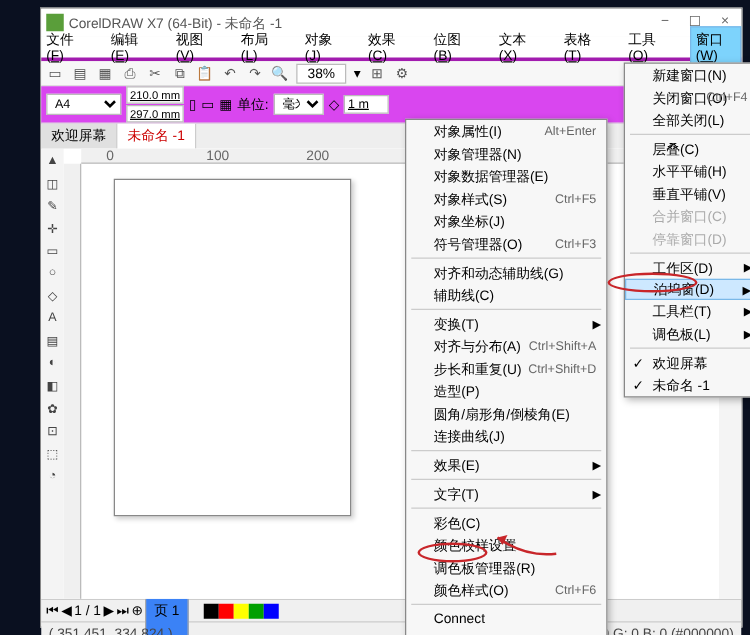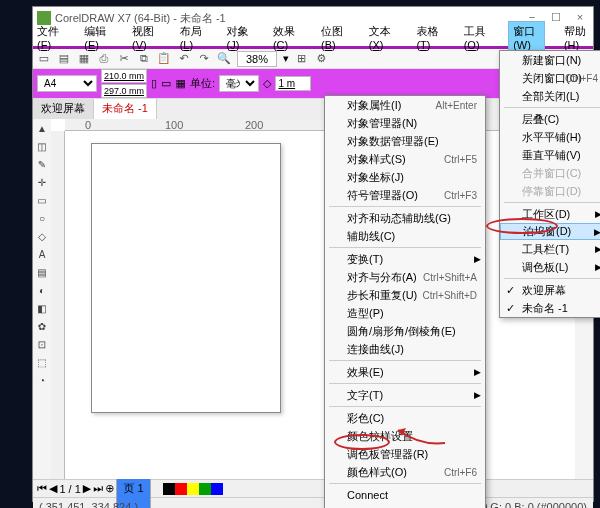--- a/index.html
+++ b/index.html
@@ -70,21 +70,20 @@
       <div class="mi">编辑(<u>E</u>)</div>
       <div class="mi">视图(<u>V</u>)</div>
       <div class="mi">布局(<u>L</u>)</div>
       <div class="mi">对象(<u>J</u>)</div>
       <div class="mi">效果(<u>C</u>)</div>
       <div class="mi">位图(<u>B</u>)</div>
       <div class="mi">文本(<u>X</u>)</div>
       <div class="mi">表格(<u>T</u>)</div>
       <div class="mi">工具(<u>O</u>)</div>
       <div class="mi hl">窗口(<u>W</u>)</div>
-      <div class="mi">帮助(<u>H</u>)</div>
     </div>
 
   <div class="toolbar1">
     <span class="tb">▭</span>
     <span class="tb">▤</span>
     <span class="tb">▦</span>
     <span class="tb">⎙</span>
     <span class="tb">✂</span>
     <span class="tb">⧉</span>
     <span class="tb">📋</span>

